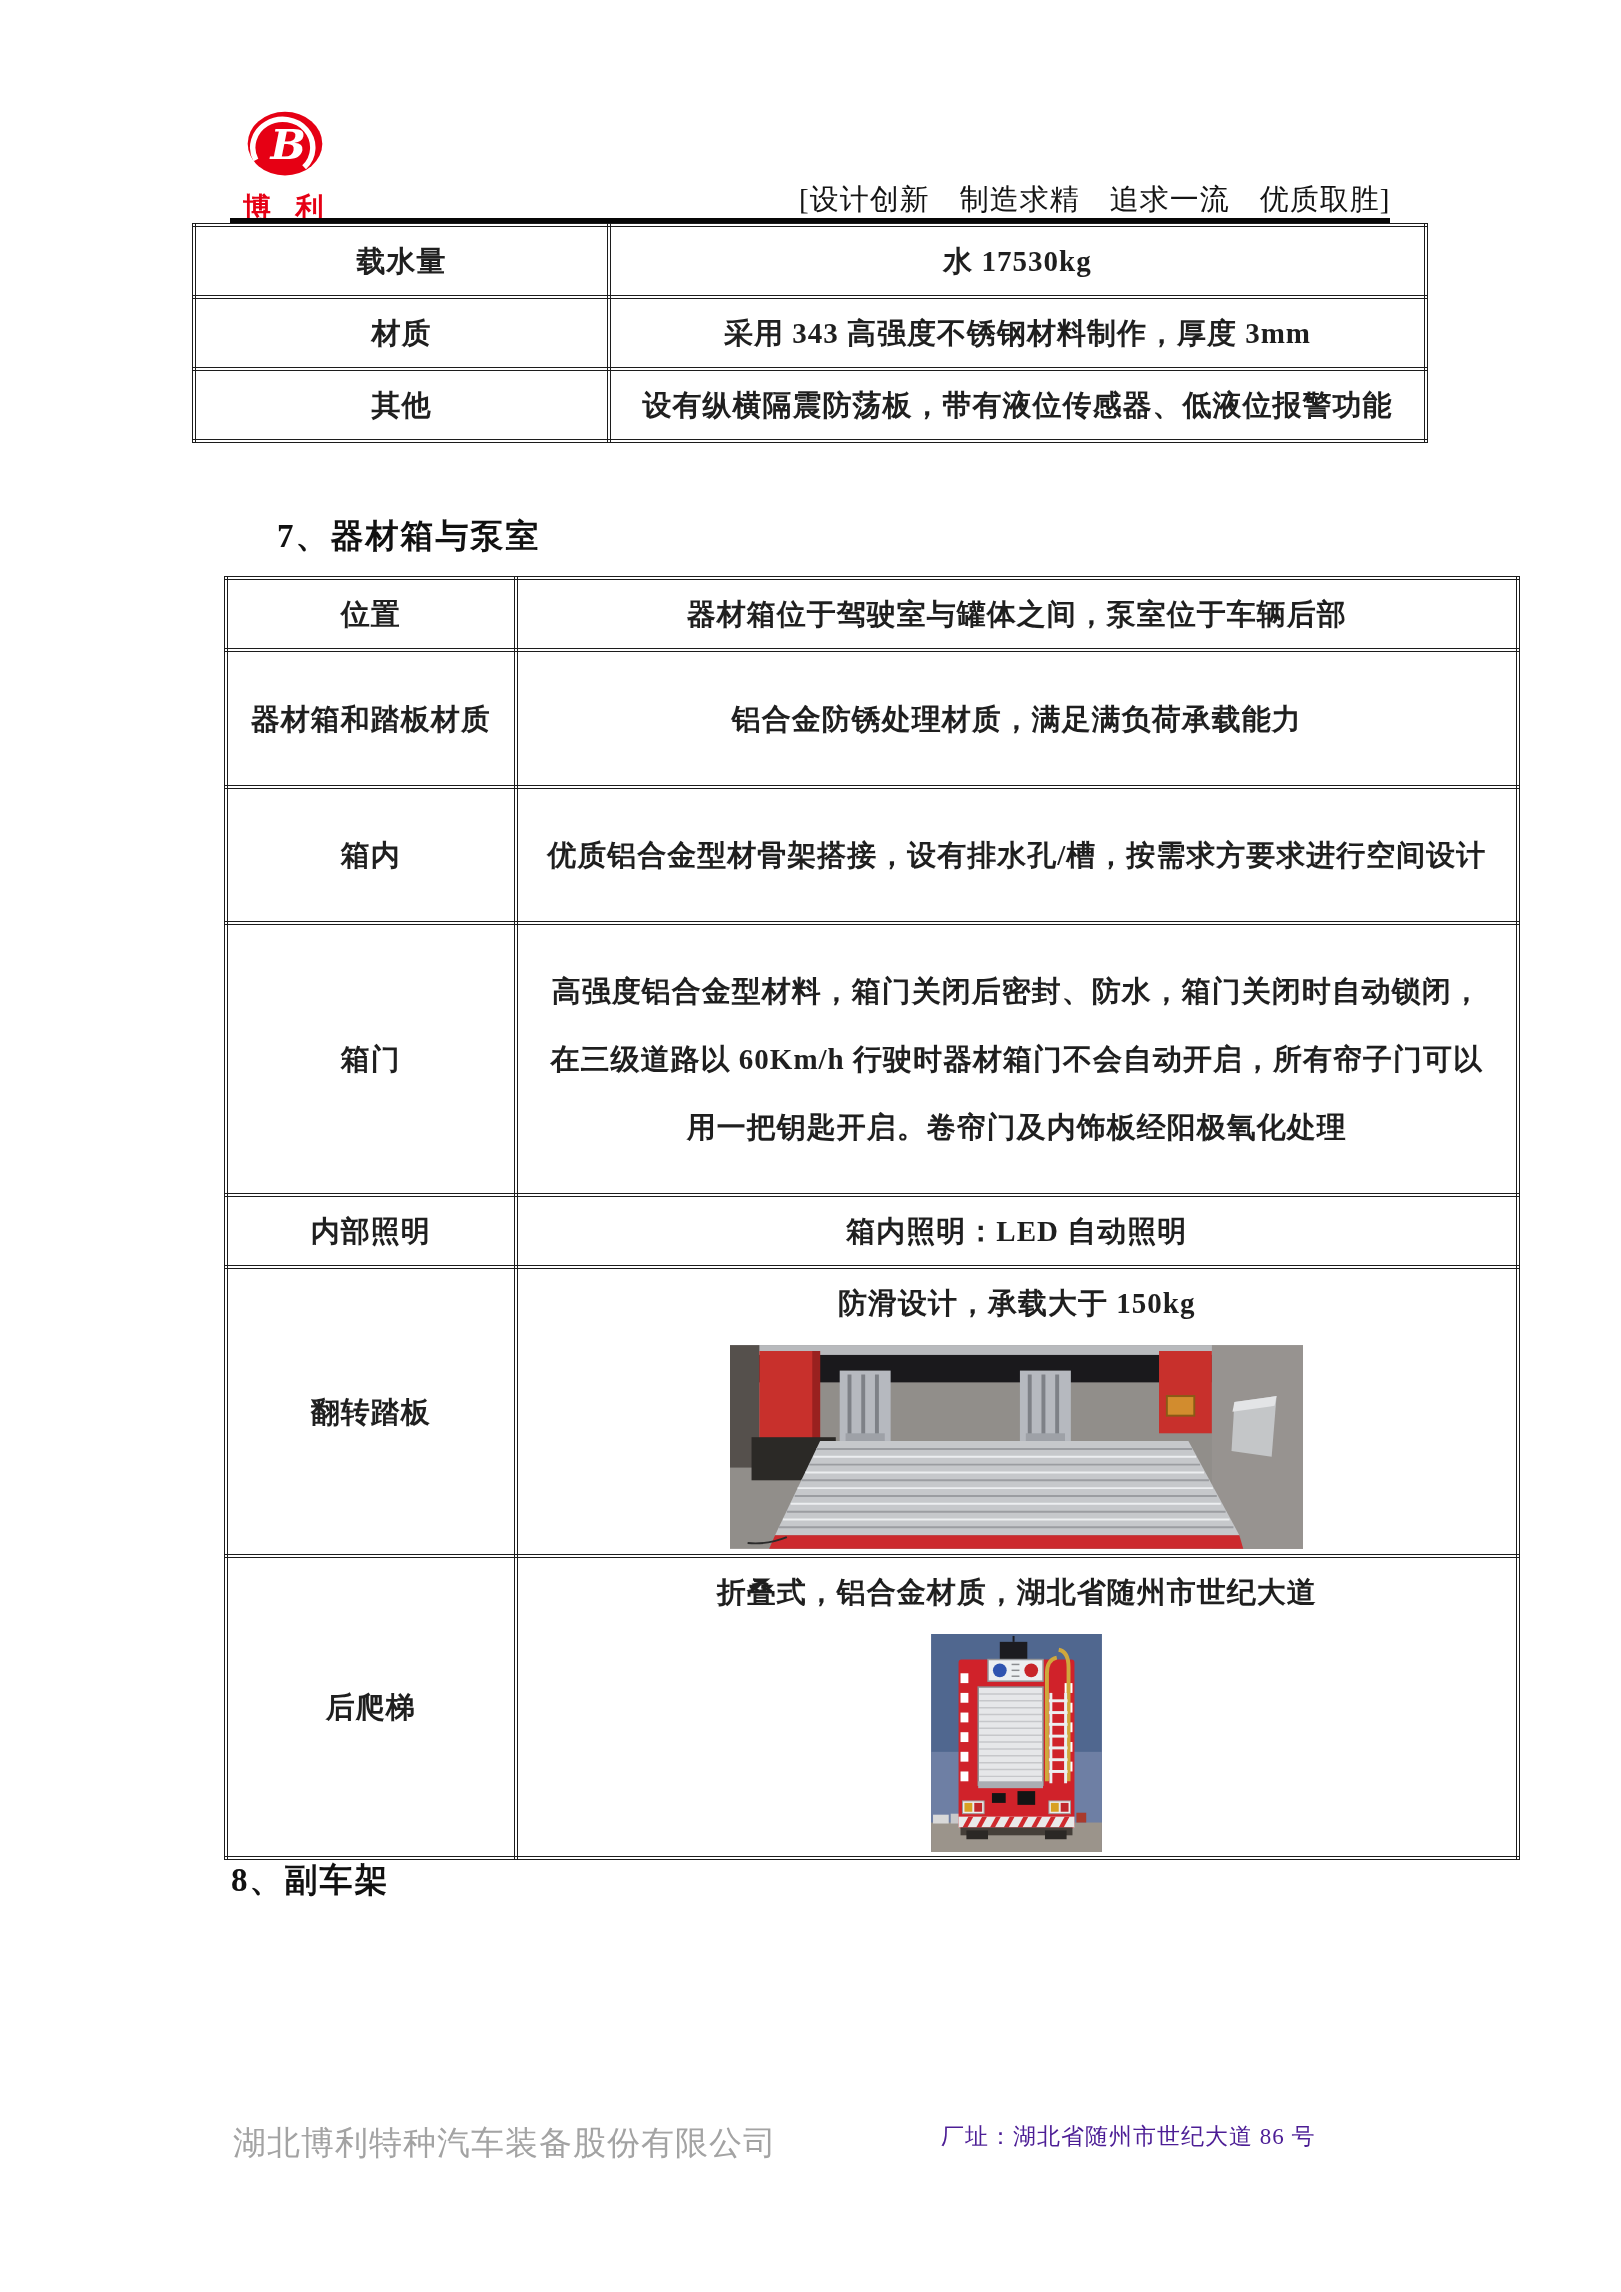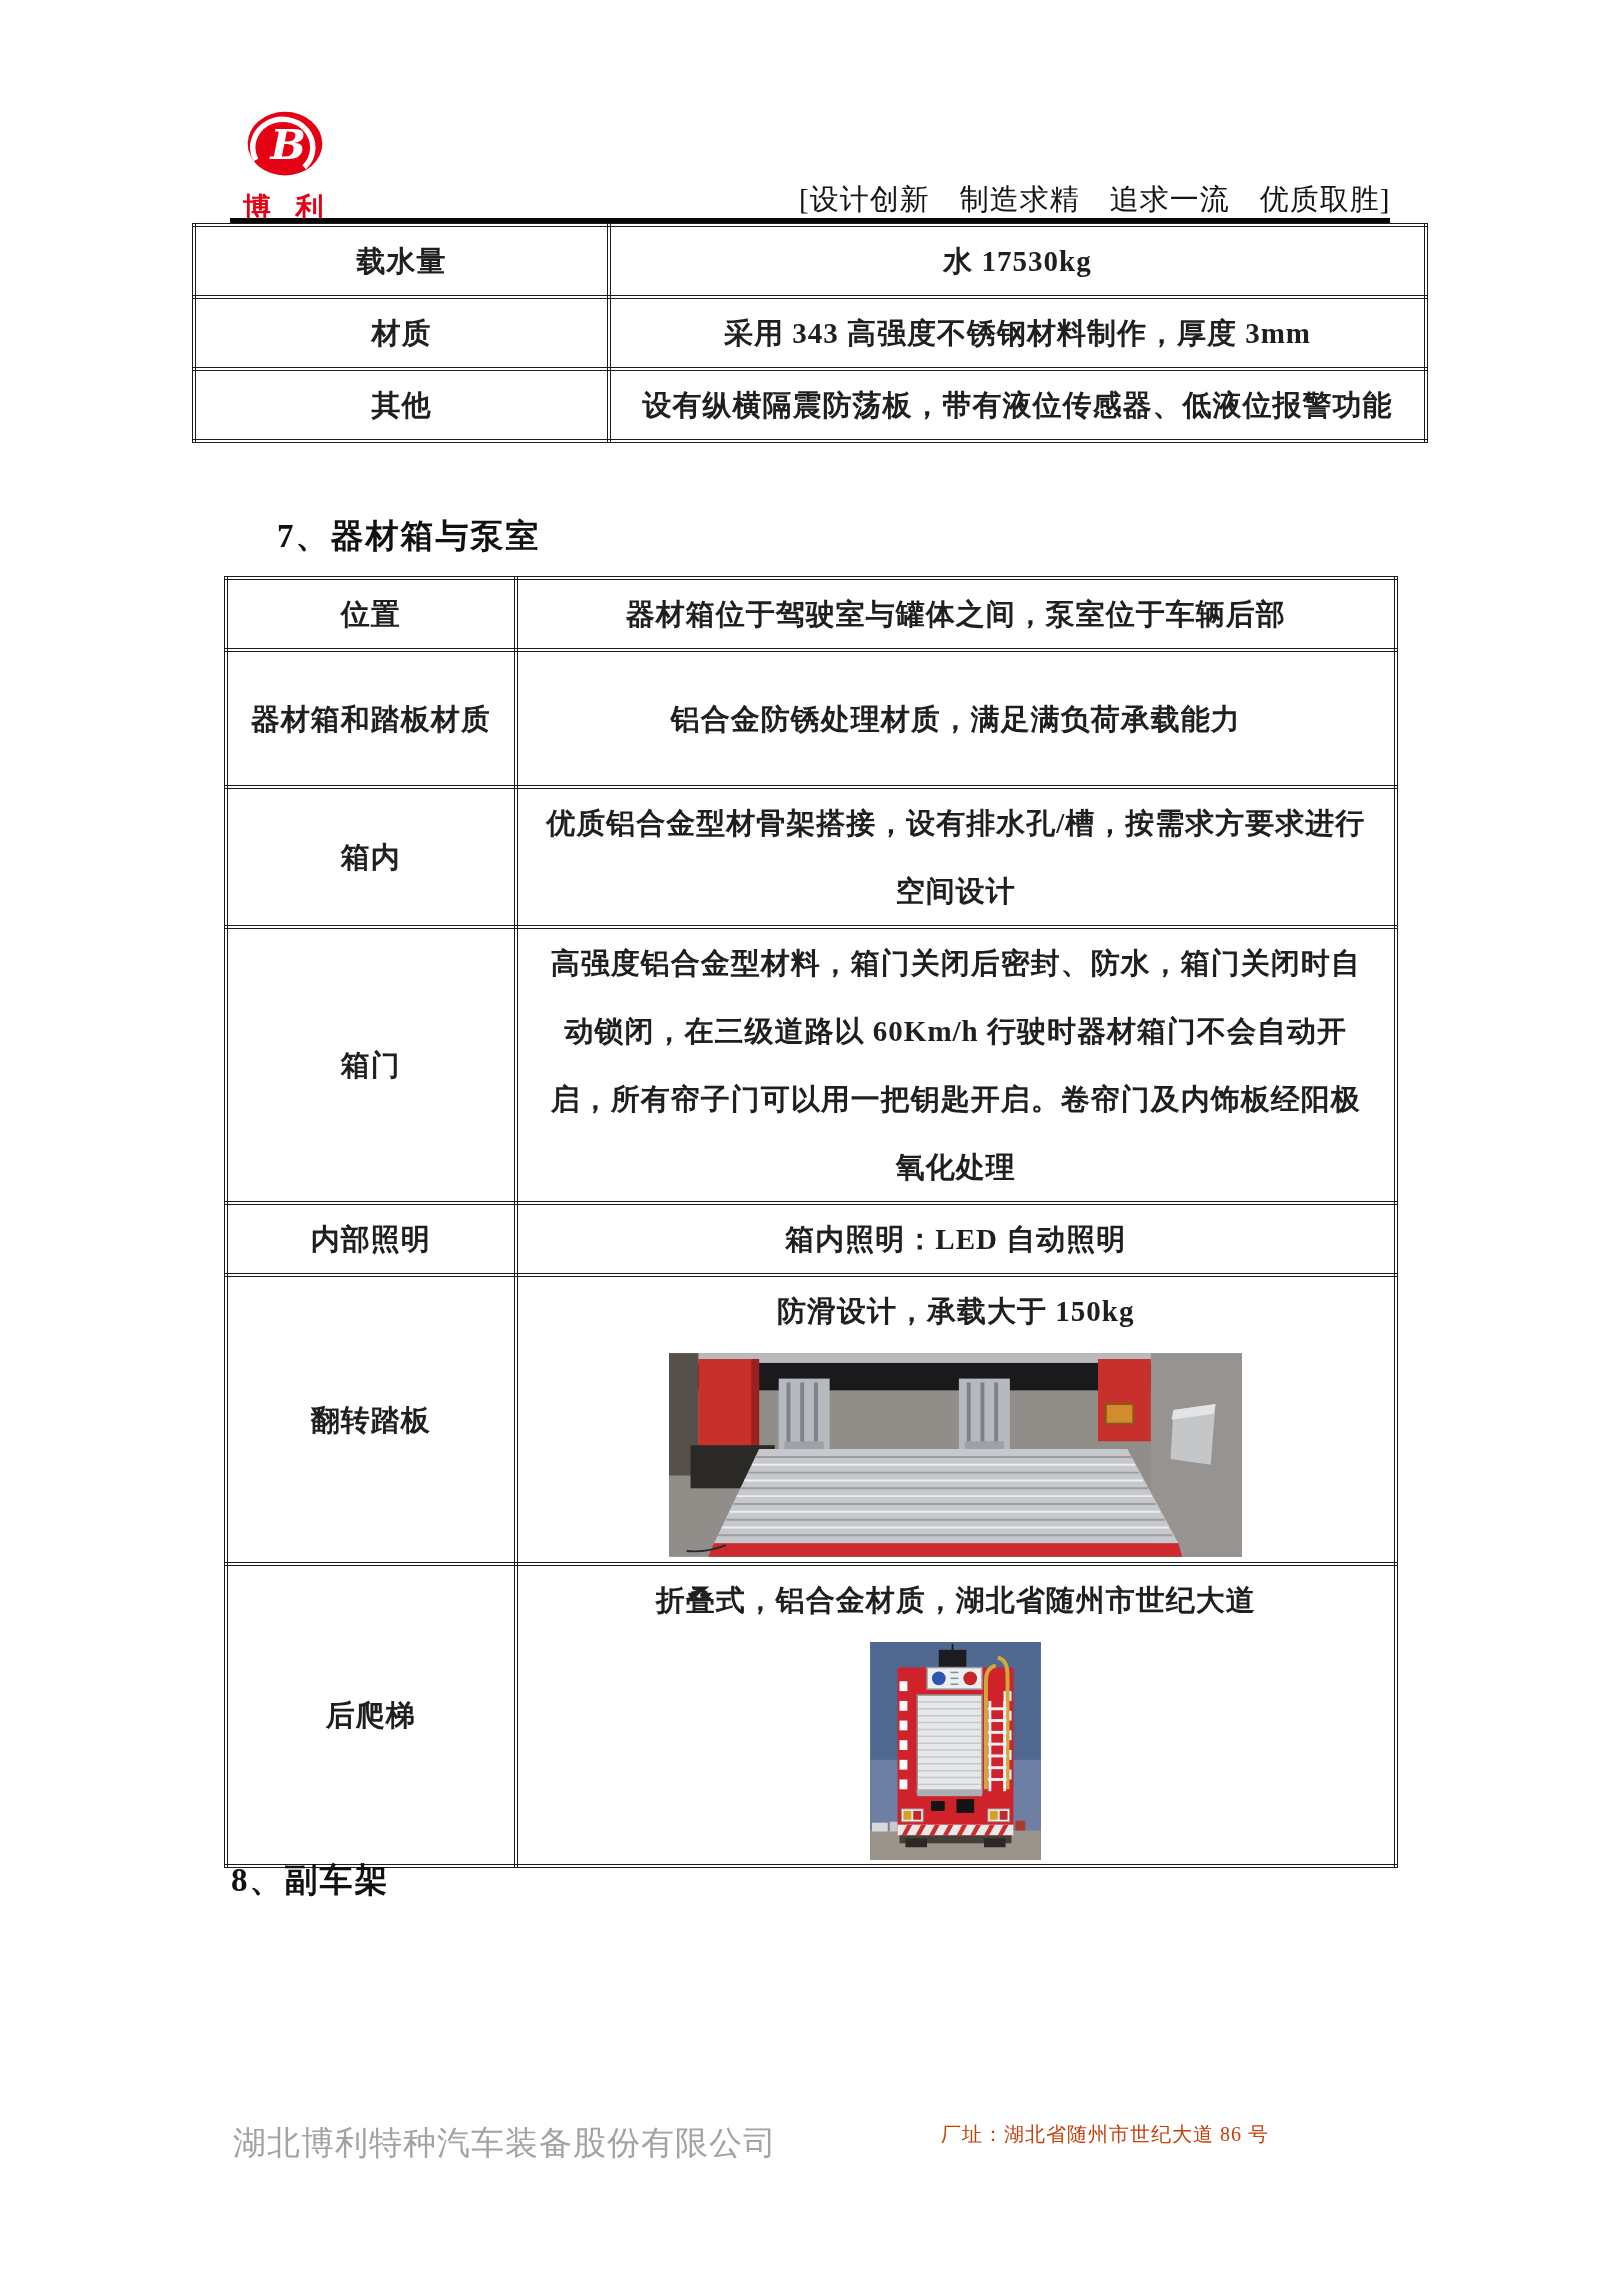--- a/index.html
+++ b/index.html
@@ -18,30 +18,30 @@
   
   table.spec{position:absolute;border-collapse:collapse;table-layout:fixed;}
   table.spec td{
     border:4.9px double #1c1c1c;
     font-size:29px;line-height:68px;letter-spacing:1px;
     text-align:center;vertical-align:middle;
     padding:0 23.5px;overflow:hidden;font-weight:bold;
   }
   #table-tank{left:192px;top:223px;width:1236px;}
   #table-tank td.c1{width:364px;}
-  #table-equip{left:224px;top:576px;width:1174px;}
+  #table-equip{left:224px;top:576px;width:1296px;}
   #table-equip td.c1{width:270px;padding:0 7.8px;}
   .cell-img{display:block;margin:7.8px auto 0 auto;}
   .img-caption{line-height:68px;}
   
   .sec-title{position:absolute;font-size:33px;font-weight:bold;letter-spacing:2px;color:#111;}
   #sec7{left:231px;top:514px;margin-left:46px;}
   #sec8{left:231px;top:1858px;}
   .footer-company{position:absolute;left:233px;top:2121px;font-size:33px;color:#a3a3a3;letter-spacing:1px;}
-  .footer-address{position:absolute;left:941px;top:2121px;font-size:20px;color:#c2410c;letter-spacing:1px;}
+  .footer-address{position:absolute;left:941px;top:2121px;font-size:23px;color:#4c1d95;letter-spacing:1px;}
 </style>
 </head>
 <body>
 
 <div class="page">
 
   <div class="logo">
     <svg class="logo-mark" width="82" height="71" viewBox="0 0 90 78">
       <ellipse cx="45" cy="37" rx="41" ry="35" fill="#e60014"></ellipse>
       <path d="M 13 55 A 33 31 0 1 1 66 63" stroke="#ffffff" stroke-width="6" fill="none"></path>

